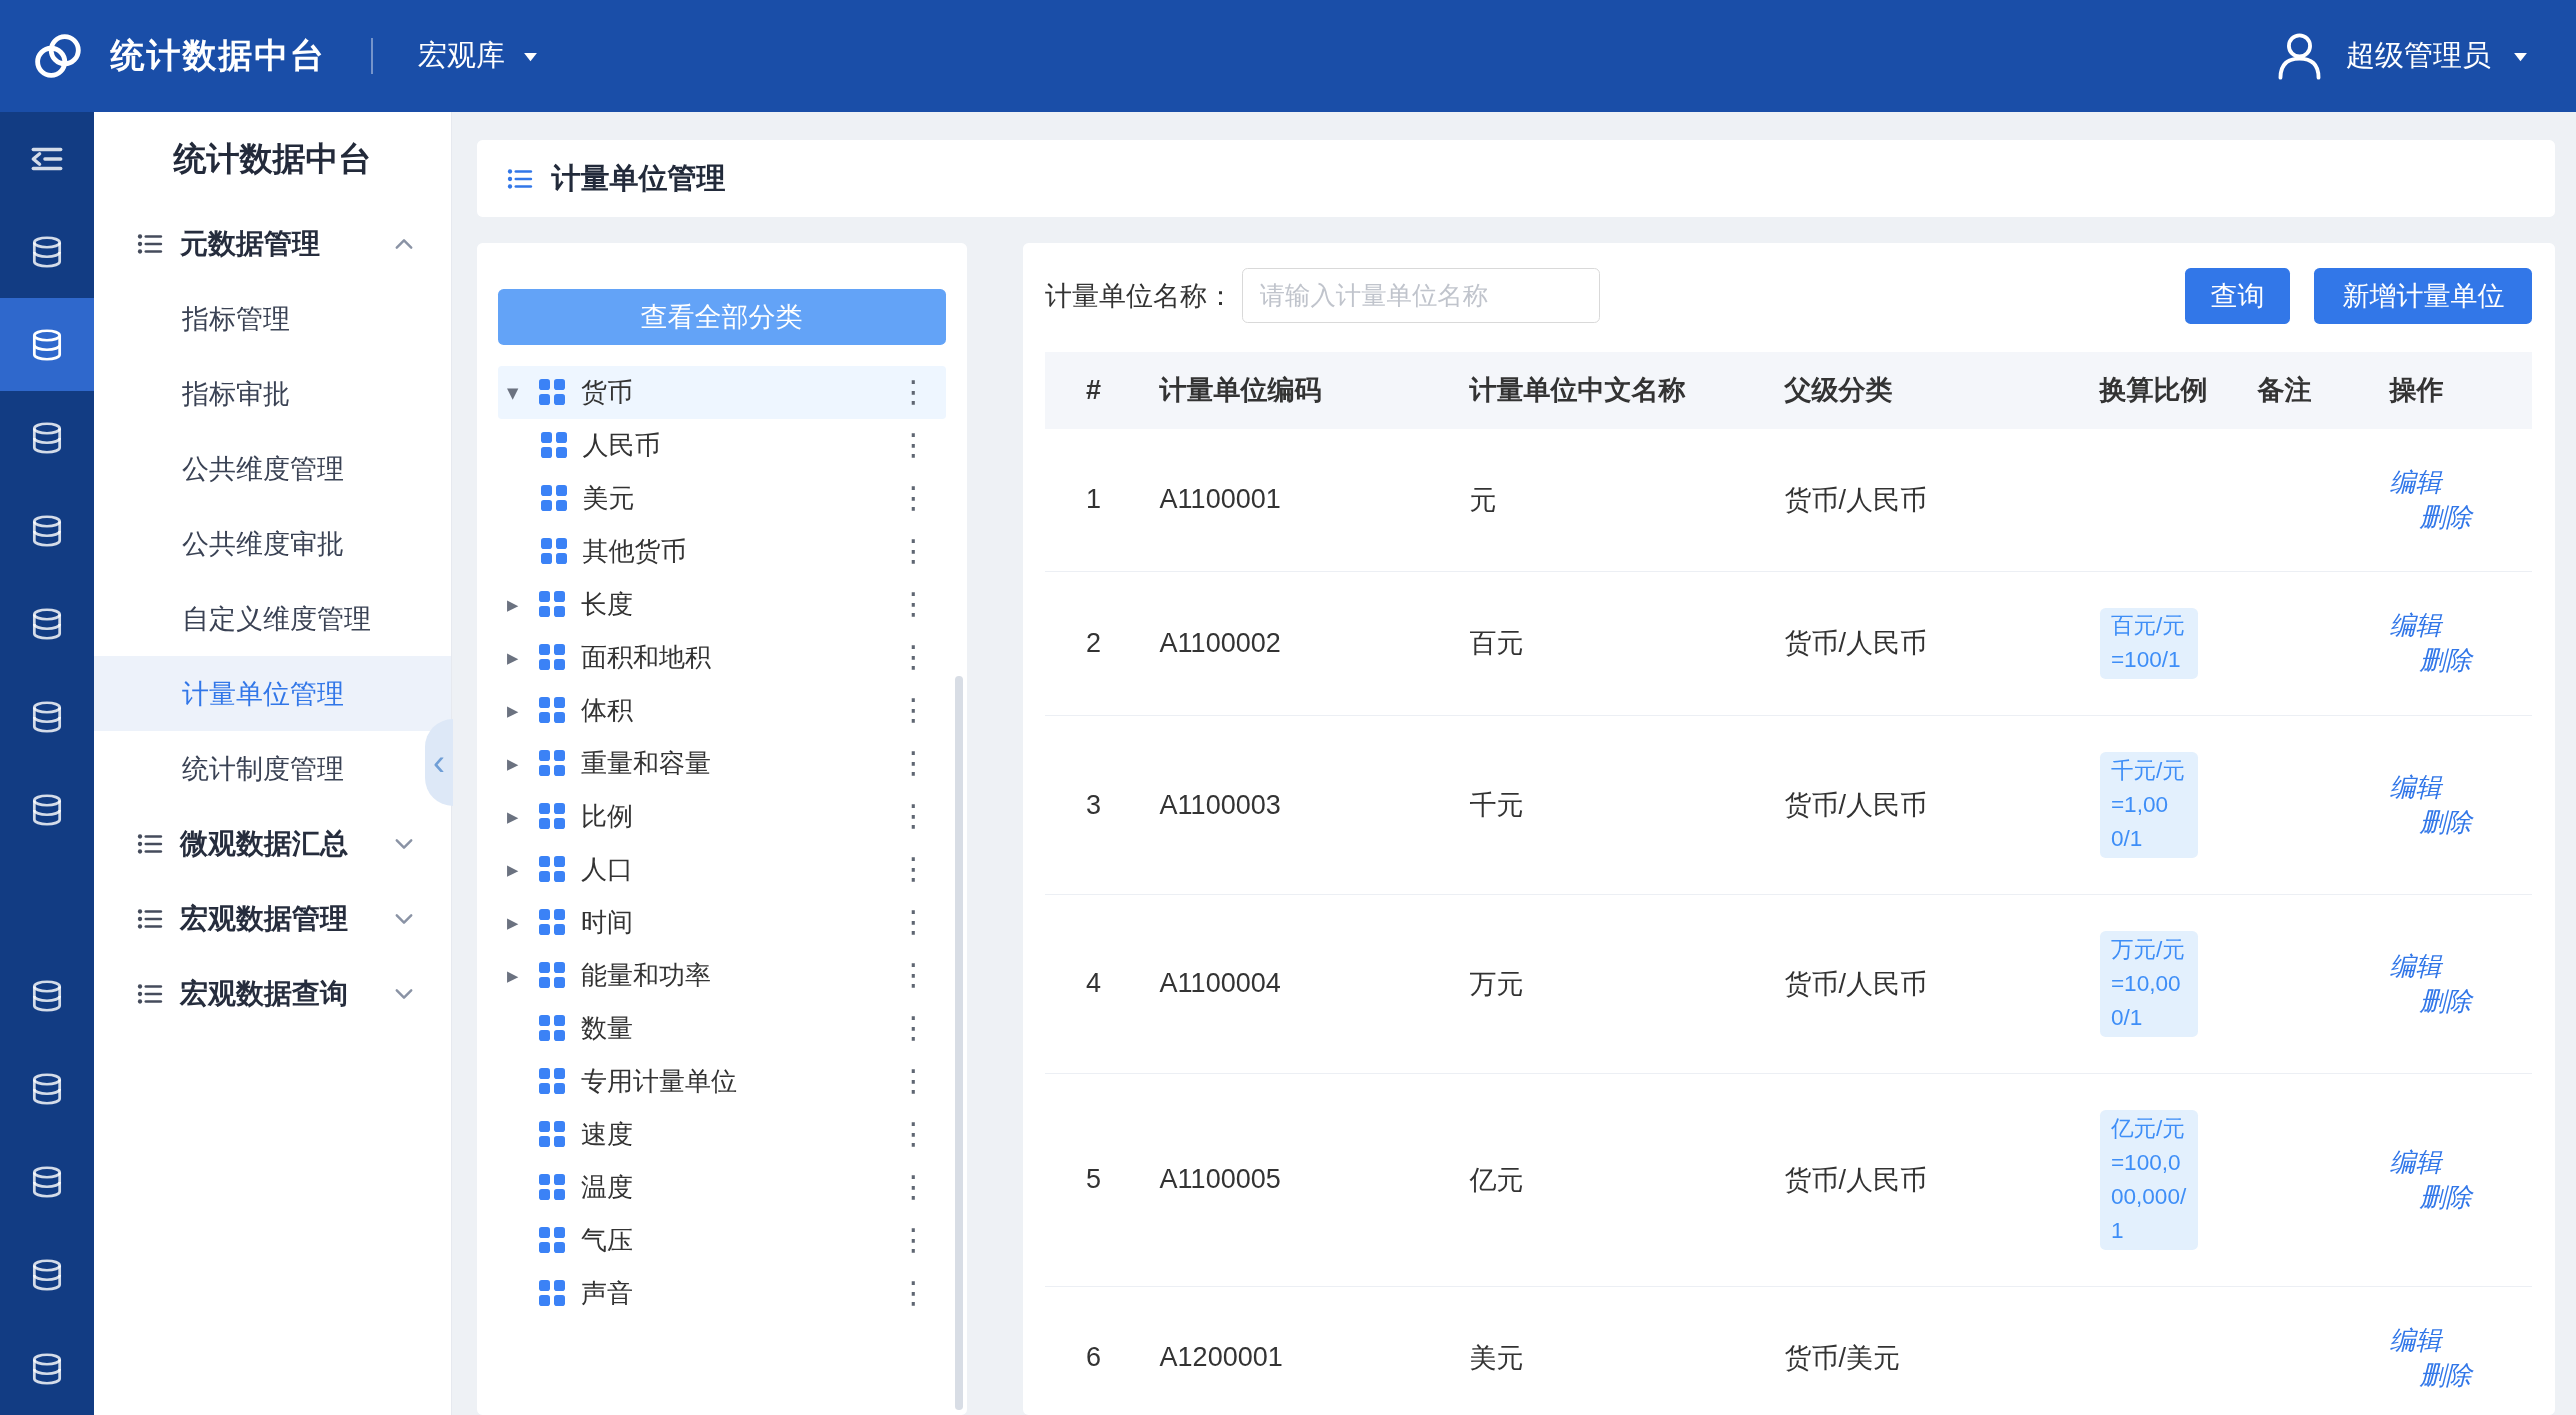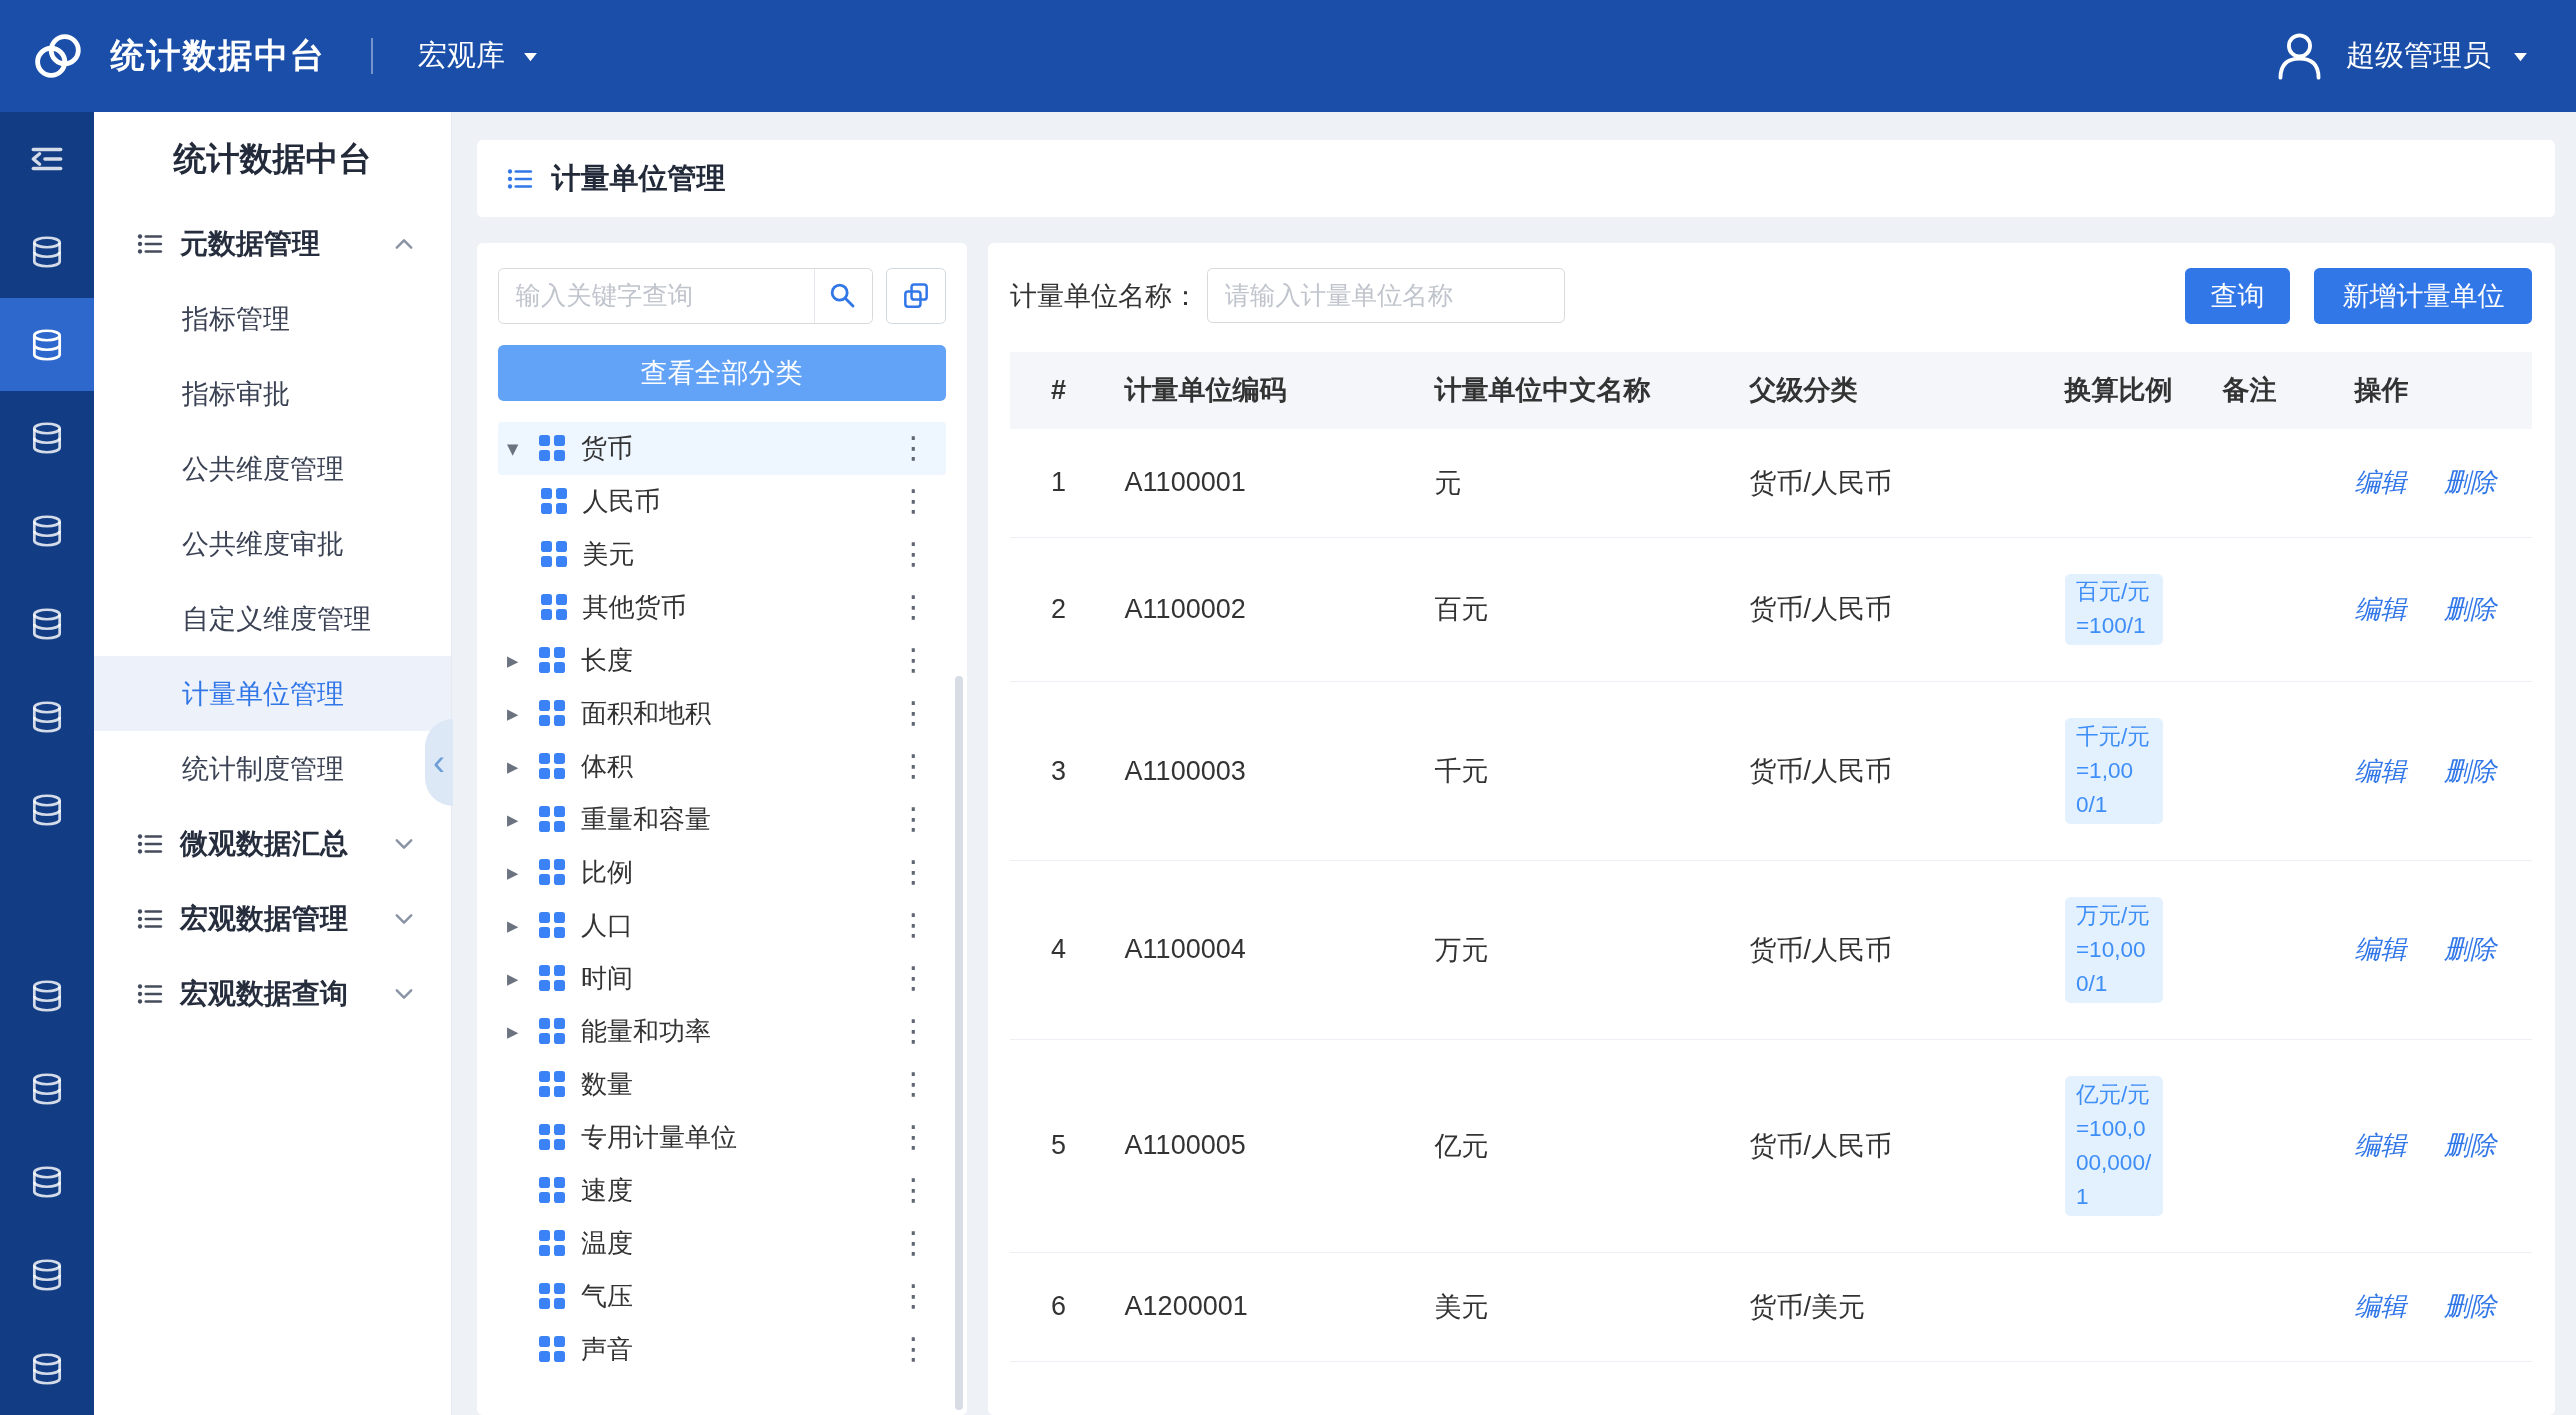--- a/index.html
+++ b/index.html
@@ -72,21 +72,21 @@
   .tree-row.lvl1 { padding-left:43px; }
   .tree-row .caret { width:32px; font-size:22.6px; color:#6b7280; text-align:left; flex-shrink:0; }
   .grid-ic { width:27px; height:27px; position:relative; flex-shrink:0; }
   .grid-ic::before { content:""; position:absolute; left:0; top:0; width:11.3px; height:11.3px; border-radius:2.8px; background:#3b82f6;
     box-shadow:15px 0 0 #3b82f6, 0 15px 0 #3b82f6, 15px 15px 0 #3b82f6; }
   .tree-label { font-size:26px; color:#333; margin-left:15px; white-space:nowrap; }
   .tree-kebab { margin-left:auto; color:#5f6672; font-size:30px; padding:0 5.6px; line-height:1; cursor:pointer; }
   .tree-scrollbar { position:absolute; right:3.8px; top:433px; width:7.5px; height:734px; background:#d8dde5; border-radius:3.8px; }
 
   
-  .table-card { flex:1; background:#fff; border-radius:5.6px; padding:24.5px 22.6px; overflow:hidden; display:flex; flex-direction:column; }
+  .table-card { flex:1; background:#fff; border-radius:5.6px; padding:24.5px 22.6px; overflow:hidden; display:flex; flex-direction:column;margin-left:35px; }
   .filter-row { display:flex; align-items:center; flex-shrink:0; }
   .filter-label { font-size:27px; color:#333; white-space:nowrap; }
   .filter-input { width:358px; height:55px; border:1.9px solid #d9d9d9; border-radius:5.6px; font-size:25.4px; padding:0 17px; margin-left:7.5px; color:#333; outline:none; font-family:Liberation Sans, sans-serif; }
   .filter-input::placeholder { color:#c0c4cc; }
   .btn { height:56px; border:none; border-radius:5.6px; background:var(--accent,#3277e8); color:#fff; font-size:27px; cursor:pointer; padding:0 28px; font-family:inherit; white-space:nowrap; }
   .search-btn { margin-left:auto; width:105px; padding:0; }
   .add-btn { margin-left:24.5px; }
 
   table { width:100%; border-collapse:collapse; margin-top:28px; table-layout:fixed; }
   thead th { background:#f4f6fa; height:77px; font-size:27px; color:#333; font-weight:600; text-align:left; padding-left:24.5px; }
@@ -333,35 +333,20 @@
     <div class="page-head">
       <svg viewBox="0 0 36 36">
           <use href="#sym-lines"></use>
         </svg>
       <span class="page-title">计量单位管理</span>
     </div>
 
     <div class="panels">
 
       <div class="tree-card">
-        <div class="search-row">
-          <div class="search-box">
-            <input type="text" placeholder="输入关键字查询" style="">
-            <span class="search-suffix">
-              <svg viewBox="0 0 36 36">
-                  <use href="#sym-search"></use>
-                </svg>
-            </span>
-          </div>
-          <span class="copy-btn">
-            <svg viewBox="0 0 36 36">
-                <use href="#sym-copy"></use>
-              </svg>
-          </span>
-        </div>
 
         <button class="view-all-btn">查看全部分类</button>
 
         <div class="tree-list">
 
           <div class="tree-row selected">
             <span class="caret">▾</span>
             <span class="grid-ic"></span>
             <span class="tree-label">货币</span>
             <span class="tree-kebab">⋮</span>

